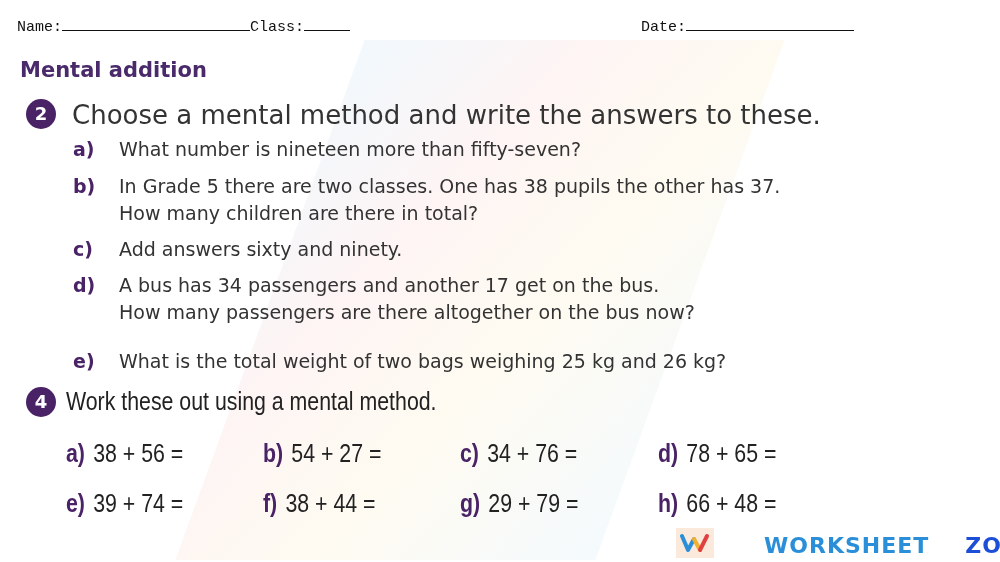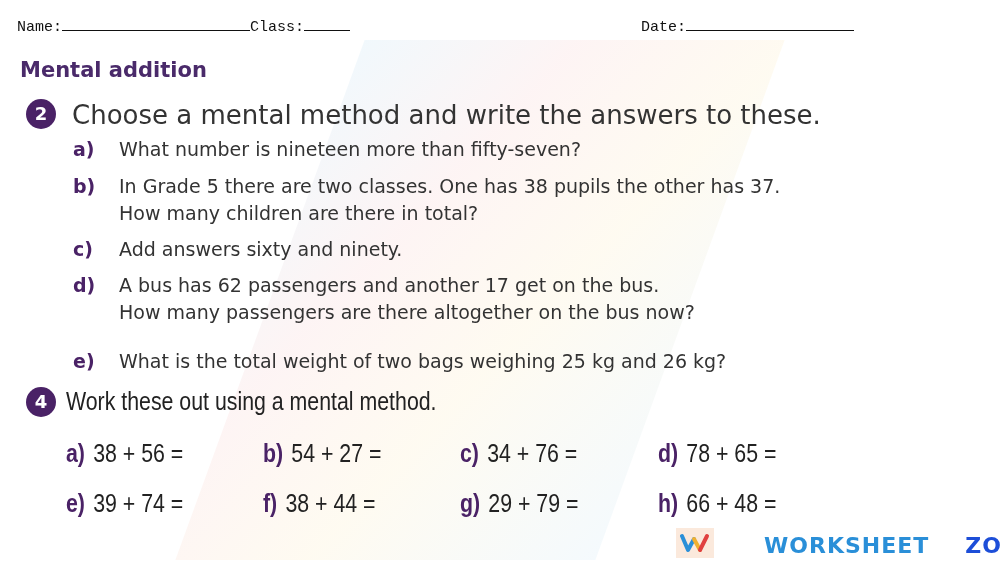--- a/index.html
+++ b/index.html
@@ -52,21 +52,21 @@
 <div class="item" style="top:136px;">
   <span class="lbl">a)</span><span class="txt">What number is nineteen more than fifty-seven?</span>
 </div>
 <div class="item" style="top:173px;">
   <span class="lbl">b)</span><span class="txt"><span>In Grade 5 there are two classes. One has 38 pupils the other has 37.</span><br><span>How many children are there in total?</span></span>
 </div>
 <div class="item" style="top:236px;">
   <span class="lbl">c)</span><span class="txt">Add answers sixty and ninety.</span>
 </div>
 <div class="item" style="top:272px;">
-  <span class="lbl">d)</span><span class="txt"><span>A bus has 62 passengers and another 17 get on the bus.</span><br><span>How many passengers are there altogether on the bus now?</span></span>
+  <span class="lbl">d)</span><span class="txt"><span>A bus has 34 passengers and another 17 get on the bus.</span><br><span>How many passengers are there altogether on the bus now?</span></span>
 </div>
 <div class="item" style="top:348px;">
   <span class="lbl">e)</span><span class="txt">What is the total weight of two bags weighing 25 kg and 26 kg?</span>
 </div>
 
 <div class="badge" style="left:28px; top:389px;">4</div>
 <div class="q4-prompt">Work these out using a mental method.</div>
 
 <div class="sum" style="left:66px; top:438px;"><span class="lbl">a)</span><span>38 + 56 =</span></div>
 <div class="sum" style="left:263px; top:438px;"><span class="lbl">b)</span><span>54 + 27 =</span></div>

